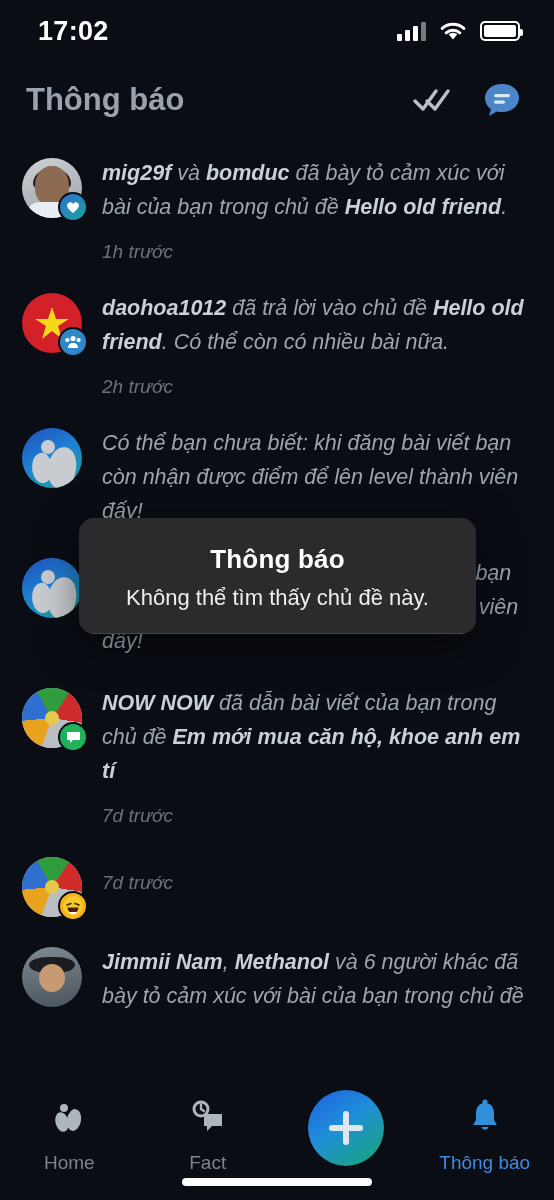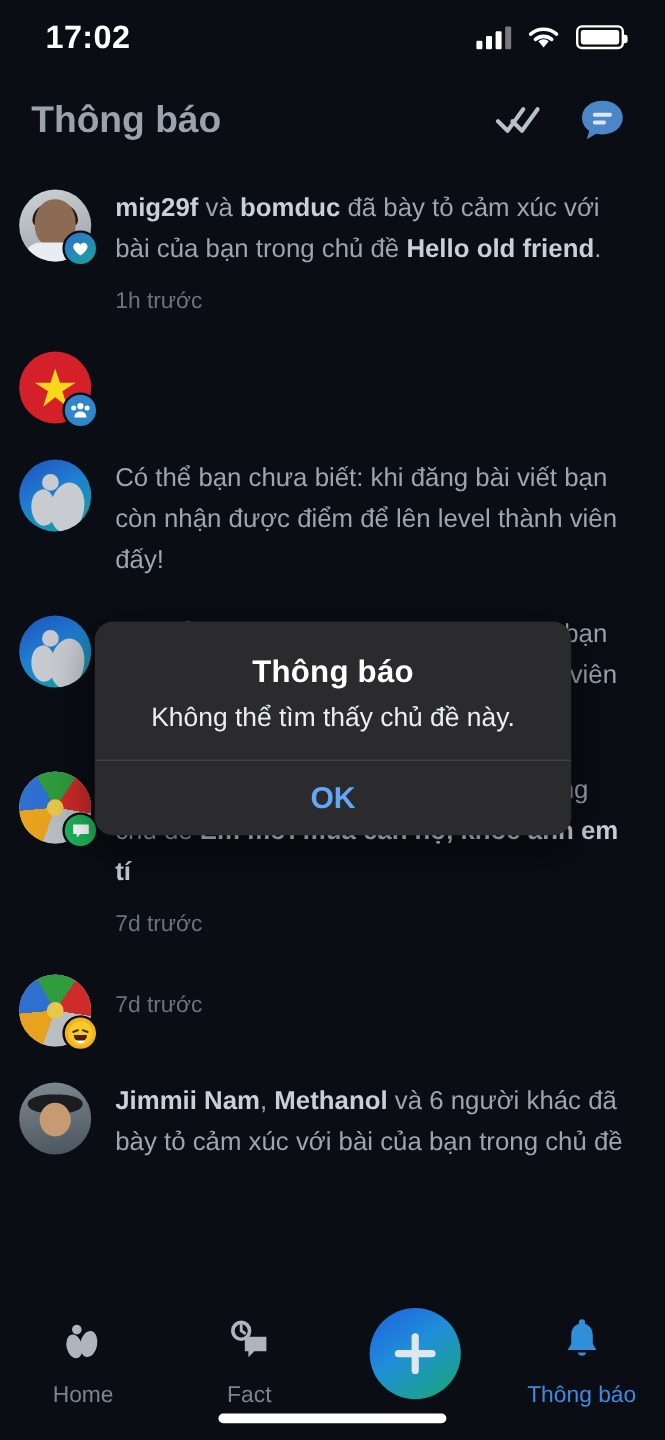--- a/index.html
+++ b/index.html
@@ -27,21 +27,21 @@
   .batt span { display:block; height:100%; width:100%; background:#fff; border-radius:2px; }
 
   
   .header { height: 76px; display:flex; align-items:center; justify-content:space-between; padding: 0 30px 0 26px; }
   .header-title { color:#9aa3ad; font-size: 31px; font-weight: 700; }
   .header-actions { display:flex; align-items:center; gap: 28px; }
   .icon-btn { display:flex; align-items:center; justify-content:center; }
 
   
   .list { padding: 0 0 0 0; }
-  .notif { display:flex; gap: 20px; padding: 18px 24px 10px 16px; }
+  .notif { display:flex; gap: 20px; padding: 18px 24px 10px 22px; font-style: italic; }
   .avatar-wrap { position: relative; flex: 0 0 auto; width: 60px; height: 60px; margin-top: 2px; }
   .avatar { width: 60px; height: 60px; border-radius: 50%; overflow: hidden; position: relative; }
   .badge {
     position:absolute; right:-6px; bottom:-4px; width: 30px; height: 30px;
     border-radius:50%; display:flex; align-items:center; justify-content:center;
     border: 2px solid #0a0d14;
   }
   .notif-body { flex: 1 1 auto; min-width: 0; }
   .notif-text { color:#9da5af; font-size: 21.5px; line-height: 34px; }
   .notif-text b { color:#c9d0d8; font-weight: 700; }
@@ -175,20 +175,24 @@
             </svg></div>
           <span class="badge" style="background:#2f86c9">
             <svg width="18" height="16" viewBox="0 0 18 16">
               <circle cx="9" cy="4.5" r="2.6" fill="#fff"></circle>
               <circle cx="3.4" cy="6" r="2.1" fill="#fff"></circle>
               <circle cx="14.6" cy="6" r="2.1" fill="#fff"></circle>
               <path d="M4 14 C4 10.5 6 9 9 9 C12 9 14 10.5 14 14 Z" fill="#fff"></path>
             </svg>
           </span>
         </div>
+        <div class="notif-body">
+          <div class="notif-text"><b>daohoa1012</b><span> đã trả lời vào chủ đề </span><b>Hello old friend</b><span>. Có thể còn có nhiều bài nữa.</span></div>
+          <div class="notif-time">2h trước</div>
+        </div>
       </div>
       <div class="notif">
         <div class="avatar-wrap">
           <div class="avatar av-logo">
             <span class="dot"></span>
             <span class="leafL"></span>
             <span class="leafR"></span>
           </div>
         </div>
         <div class="notif-body">
@@ -257,21 +261,20 @@
       </div>
     </div>
 
   <div class="overlay">
     <div class="dialog">
       <div class="dlg-body">
         <div class="dlg-title">Thông báo</div>
         <div class="dlg-msg">Không thể tìm thấy chủ đề này.</div>
       </div>
       <div class="dlg-sep"></div>
-      <div class="dlg-ok">OK</div>
     </div>
   </div>
 
   <div class="tabbar">
 
     <div class="tab">
       <svg width="44" height="44" viewBox="0 0 44 44">
         <circle cx="17" cy="12" r="4" fill="#aeb5bd"></circle>
         <ellipse cx="15" cy="26" rx="6.5" ry="10" fill="#aeb5bd" transform="rotate(-14 15 26)"></ellipse>
         <ellipse cx="27" cy="24" rx="7" ry="11" fill="#aeb5bd" transform="rotate(10 27 24)"></ellipse>

